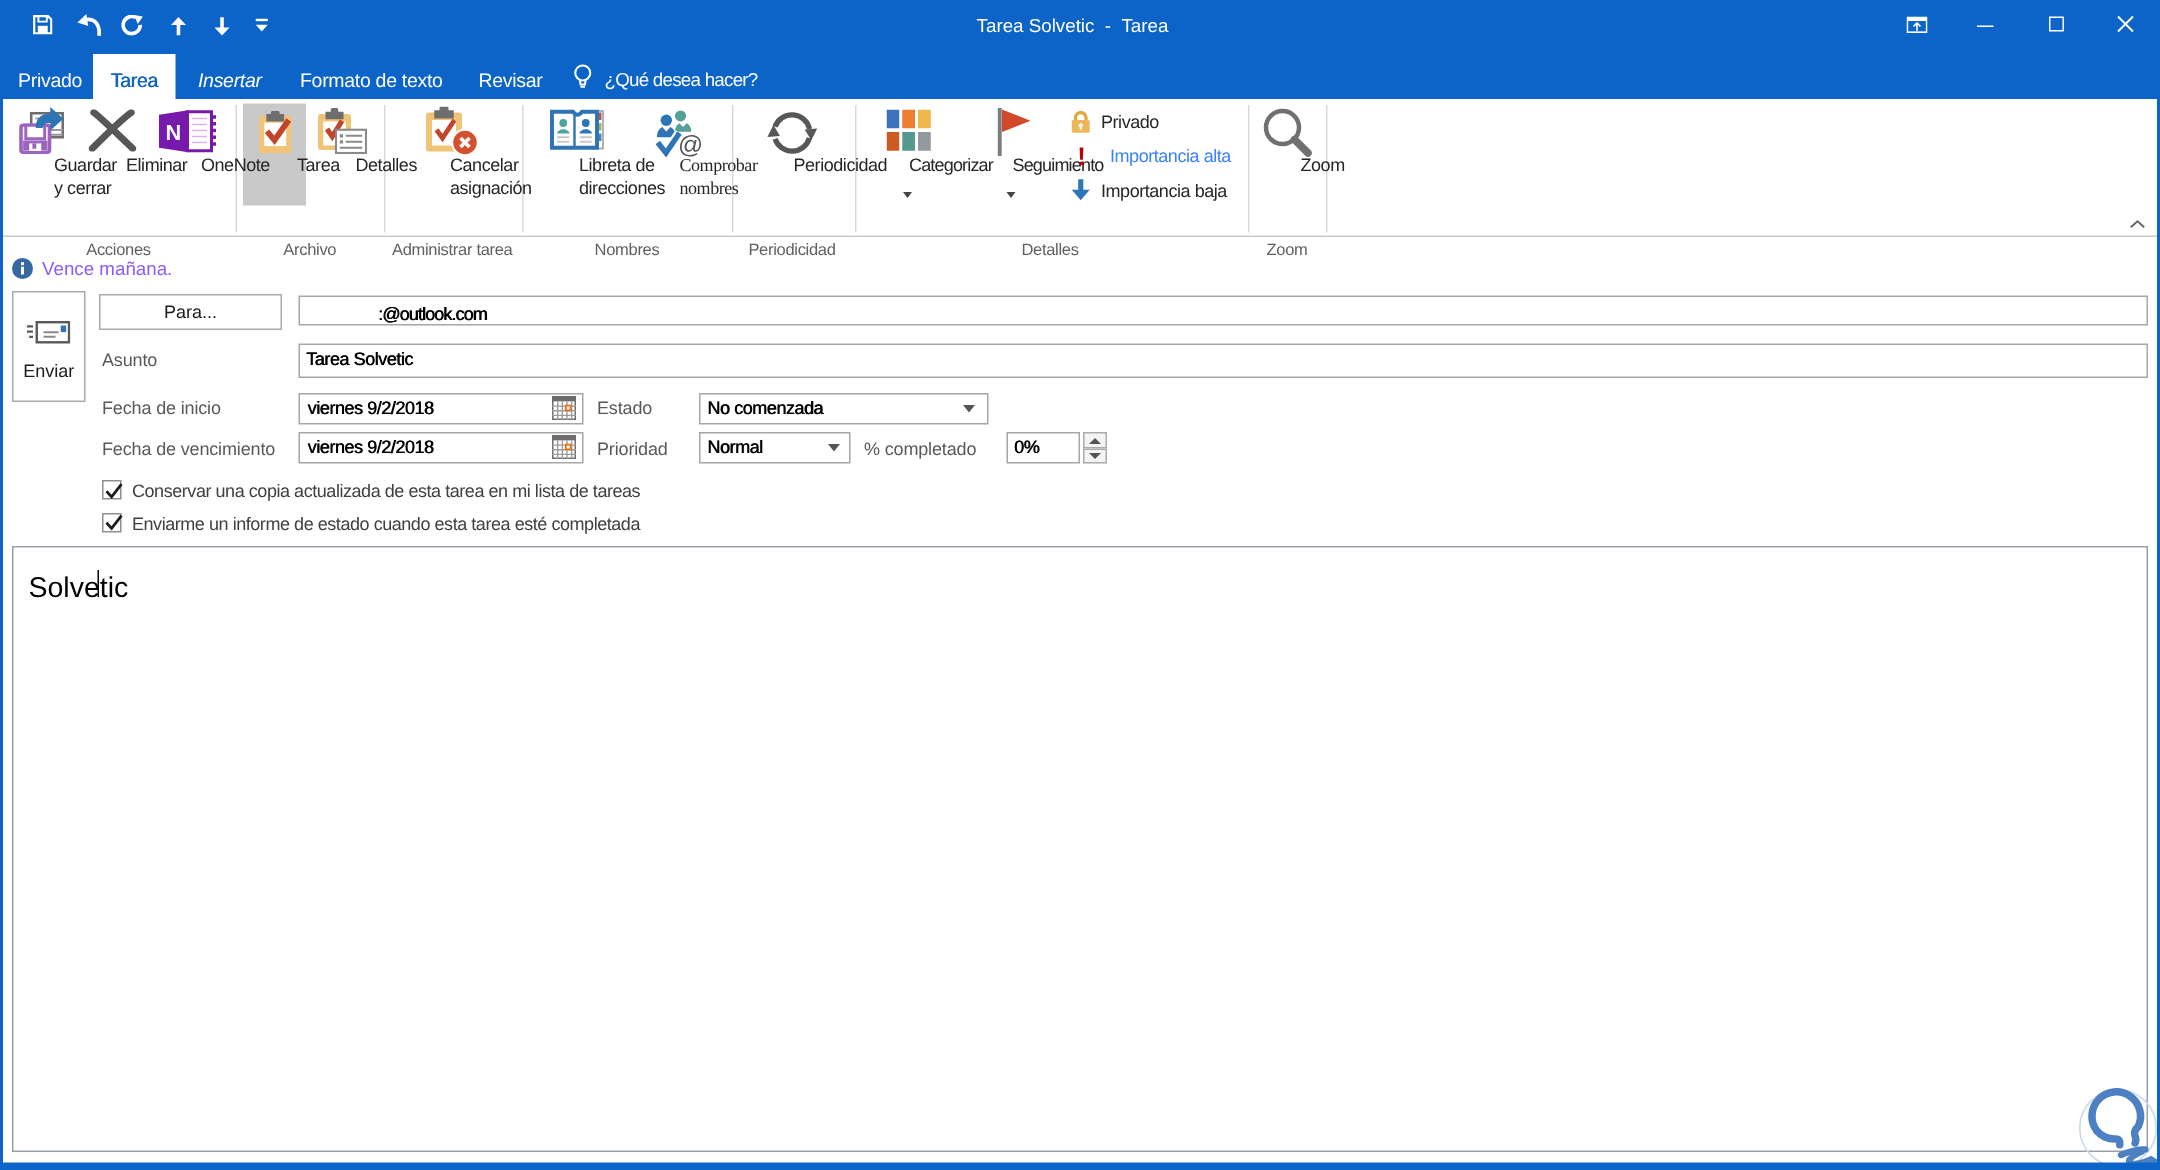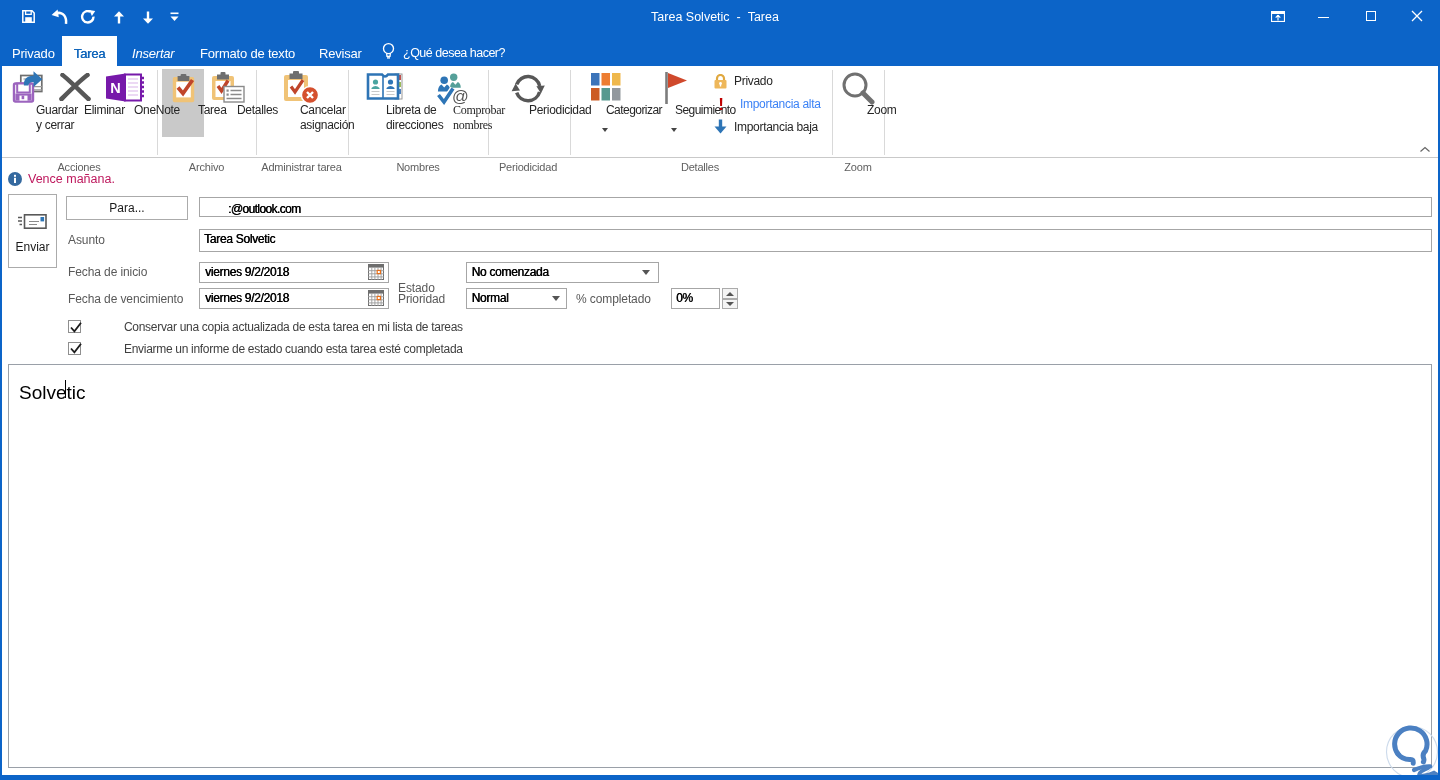--- a/index.html
+++ b/index.html
@@ -8,21 +8,21 @@
   .ab { position:absolute; }
   .tb { background:#0c64c8; }
   .rlab { position:absolute; top:103px; font-size:12px; letter-spacing:-0.3px; line-height:14.5px; color:#262626; text-align:center; white-space:nowrap;padding-left:36px; }
   .glab { position:absolute; top:160px; font-size:11px; letter-spacing:-0.2px; line-height:14px; color:#606060; text-align:center; white-space:nowrap; }
   .sep  { position:absolute; top:70px; height:85px; width:1px; background:#d9d9d9; }
   .darr { position:absolute; top:127.5px; width:0; height:0; border-left:3.5px solid transparent; border-right:3.5px solid transparent; border-top:4px solid #444; }
   .inp  { position:absolute; background:#fff; border:1px solid #a6a6a6; }
   .flab { position:absolute; font-size:12px; letter-spacing:-0.1px; color:#595959; white-space:nowrap; }
   .fval { position:absolute; font-size:12px; letter-spacing:-0.3px; font-weight:normal; color:#000; text-shadow:0.4px 0 0 #000; white-space:nowrap; }
   .cb   { position:absolute; width:13px; height:13px; background:#fff; border:1px solid #8f8f8f; }
-  .cbl  { position:absolute; font-size:12px; color:#404040; letter-spacing:-0.3px; white-space:nowrap;margin-left:36px; }
+  .cbl  { position:absolute; font-size:12px; color:#404040; letter-spacing:-0.3px; white-space:nowrap; }
 </style>
 </head>
 <body>
 
 <div class="ab tb" style="left:0;top:0;width:1440px;height:36px;"></div>
 
 <svg class="ab" style="left:22px;top:10px;" width="13" height="13" viewBox="0 0 13 13">
   <path d="M0.8 0.8 h9.2 L12.2 3 V12.2 H0.8 Z" fill="none" stroke="#fff" stroke-width="1.5"></path>
   <path d="M3.6 1 v3.4 h5.6 V1" fill="none" stroke="#fff" stroke-width="1.3"></path>
   <rect x="3.2" y="7.2" width="6.6" height="5" fill="#fff"></rect>
@@ -235,50 +235,50 @@
 <svg class="ab" style="left:841px;top:71px;" width="34" height="34" viewBox="0 0 34 34">
   <circle cx="14" cy="14" r="11" fill="none" stroke="#707070" stroke-width="3"></circle>
   <path d="M22 22 L31 31" stroke="#707070" stroke-width="5" stroke-linecap="round"></path>
 </svg>
 
 <svg class="ab" style="left:8px;top:172px;" width="14" height="14" viewBox="0 0 14 14">
   <circle cx="7" cy="7" r="7" fill="#35699f"></circle>
   <rect x="6" y="5.8" width="2" height="5.2" fill="#fff"></rect>
   <rect x="6" y="2.8" width="2" height="2" fill="#fff"></rect>
 </svg>
-<div class="ab" style="left:28px;top:172px;font-size:12.5px;color:#be185d;">Vence mañana.</div>
+<div class="ab" style="left:28px;top:172px;font-size:12.5px;color:#8b5cf6;">Vence mañana.</div>
 
 <div class="ab" style="left:8px;top:194px;width:49px;height:74px;border:1px solid #ababab;background:#fff;"></div>
 <svg class="ab" style="left:15px;top:214px;" width="32" height="20" viewBox="0 0 32 20">
   <path d="M3 3.5 h4 M3 7 h4 M4.5 10.5 h2.5" stroke="#595959" stroke-width="1.5"></path>
   <rect x="9.5" y="0.8" width="21.5" height="13.4" fill="#fff" stroke="#595959" stroke-width="1.6"></rect>
   <rect x="25.5" y="3" width="3.6" height="4.4" fill="#2e75b6"></rect>
   <path d="M14 7.5 h10 M14 10.5 h8" stroke="#8a8a8a" stroke-width="1.2"></path>
 </svg>
 <div class="ab" style="left:8px;top:240px;width:49px;text-align:center;font-size:12px;color:#1a1a1a;">Enviar</div>
 
 <div class="ab" style="left:66px;top:196px;width:122px;height:24px;border:1px solid #ababab;background:#fff;text-align:center;line-height:23px;font-size:12px;color:#1a1a1a;">Para...</div>
 <div class="inp" style="left:199px;top:197px;width:1232.5px;height:20px;"></div>
-<div class="fval" style="left:228px;top:202px;letter-spacing:-0.6px;">:@outlook.com</div>
+<div class="fval" style="left:252px;top:202px;letter-spacing:-0.6px;">:@outlook.com</div>
 
 <div class="flab" style="left:68px;top:233px;">Asunto</div>
 <div class="inp" style="left:199px;top:229px;width:1232.5px;height:22.5px;"></div>
 <div class="fval" style="left:204px;top:231.5px;">Tarea Solvetic</div>
 
 <div class="flab" style="left:68px;top:265px;">Fecha de inicio</div>
 <div class="inp" style="left:198.5px;top:261.5px;width:190px;height:21px;"></div>
 <div class="fval" style="left:205px;top:264.5px;">viernes 9/2/2018</div>
 <svg class="ab" style="left:368px;top:263.5px;" width="16" height="16" viewBox="0 0 16 16">
   <rect x="0.5" y="0.5" width="15" height="15" fill="#fff" stroke="#6e6e6e" stroke-width="1"></rect>
   <rect x="0" y="0" width="16" height="3.6" fill="#6e6e6e"></rect>
   <path d="M3.8 3.6 V16 M6.9 3.6 V16 M10 3.6 V16 M13.1 3.6 V16 M0 6.7 H16 M0 9.8 H16 M0 12.9 H16" stroke="#9a9a9a" stroke-width="0.9"></path>
   <rect x="8.6" y="5.8" width="4.4" height="4.4" fill="#e8701a"></rect>
   <rect x="9.8" y="7" width="2" height="2" fill="#fff"></rect>
 </svg>
-<div class="flab" style="left:398px;top:281px;text-align:center;">Estado</div>
+<div class="flab" style="left:398px;top:265px;text-align:center;">Estado</div>
 <div class="inp" style="left:466px;top:261.5px;width:193px;height:21px;"></div>
 <div class="fval" style="left:471.5px;top:264.5px;">No comenzada</div>
 <div class="ab" style="left:642px;top:269.5px;width:0;height:0;border-left:4.5px solid transparent;border-right:4.5px solid transparent;border-top:5.5px solid #555;"></div>
 
 <div class="flab" style="left:68px;top:291.5px;">Fecha de vencimiento</div>
 <div class="inp" style="left:198.5px;top:288px;width:190px;height:21px;"></div>
 <div class="fval" style="left:205px;top:291px;">viernes 9/2/2018</div>
 <svg class="ab" style="left:368px;top:290px;" width="16" height="16" viewBox="0 0 16 16">
   <rect x="0.5" y="0.5" width="15" height="15" fill="#fff" stroke="#6e6e6e" stroke-width="1"></rect>
   <rect x="0" y="0" width="16" height="3.6" fill="#6e6e6e"></rect>

